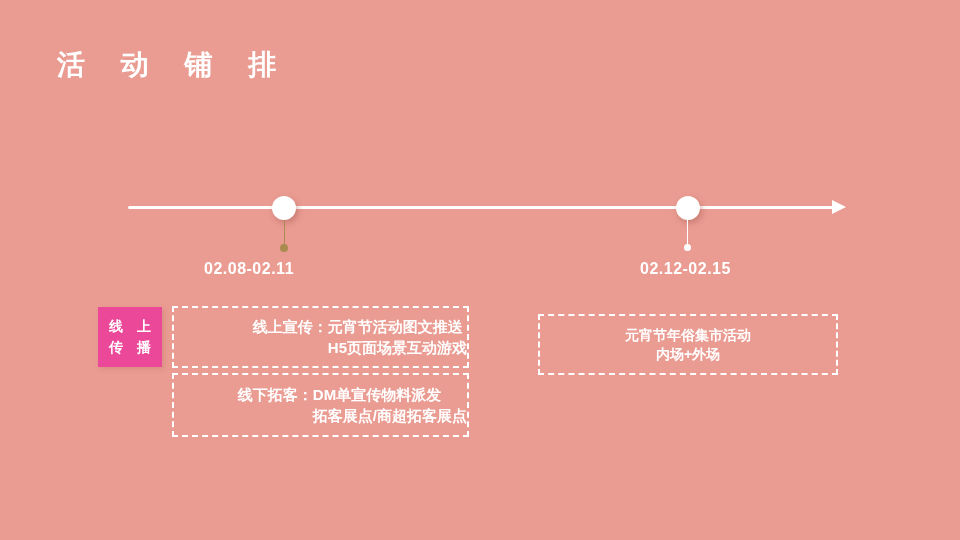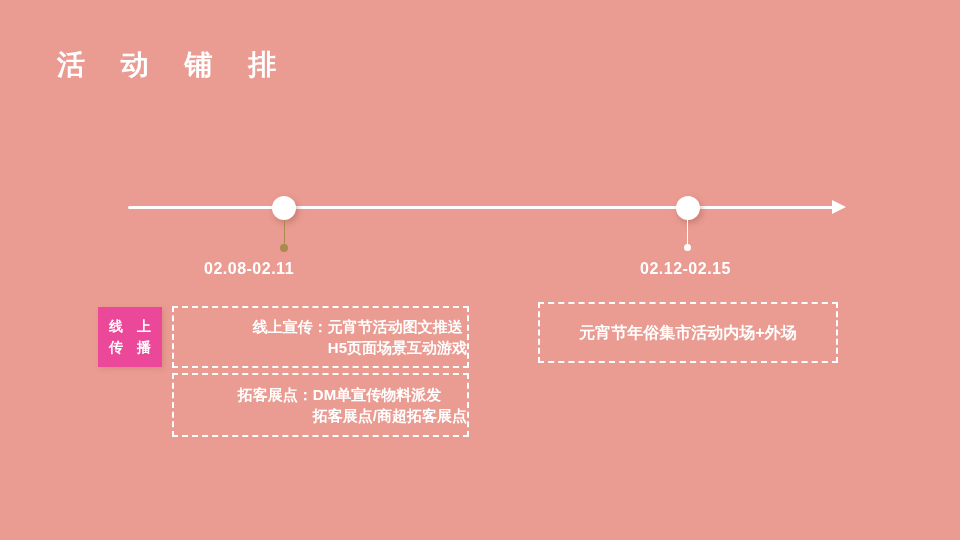--- a/index.html
+++ b/index.html
@@ -71,24 +71,24 @@
     border: 2px dashed #FFFFFF;
     font-size: 15px; font-weight: bold; line-height: 21px;
     display: flex; align-items: center; justify-content: flex-end;
   }
   .dash-box-a { left: 172px; top: 306px; width: 297px; height: 62px; }
   .dash-box-b { left: 172px; top: 373px; width: 297px; height: 64px; }
   .dash-content { display: inline-block; text-align: left; }
   .dash-line2 { margin-left: 75px; }
 
   .right-box {
-    position: absolute; left: 538px; top: 302px; width: 300px; height: 61px;
+    position: absolute; left: 538px; top: 314px; width: 300px; height: 61px;
     box-sizing: border-box; border: 2px dashed #FFFFFF;
-    display: flex; flex-direction: row; align-items: center; justify-content: center;
-    font-size: 16px; font-weight: bold; line-height: 19px; text-align: center;
+    display: flex; flex-direction: column; align-items: center; justify-content: center;
+    font-size: 14px; font-weight: bold; line-height: 19px; text-align: center;
   }
 </style>
 </head>
 <body>
 
 <div class="slide">
 
   <div class="title">活 动 铺 排</div>
 
   <div>
@@ -110,21 +110,21 @@
 传　播</div>
   <div class="dash-box dash-box-a">
     <div class="dash-content">
       <div>线上宣传：元宵节活动图文推送</div>
       <div class="dash-line2">H5页面场景互动游戏</div>
     </div>
   </div>
 
   <div class="dash-box dash-box-b">
     <div class="dash-content">
-      <div>拓客展点：DM单宣传物料派发</div>
+      <div>线下拓客：DM单宣传物料派发</div>
       <div class="dash-line2">拓客展点/商超拓客展点</div>
     </div>
   </div>
 
   <div class="right-box">
     <div>元宵节年俗集市活动</div>
     <div>内场+外场</div>
   </div>
 
 </div>

